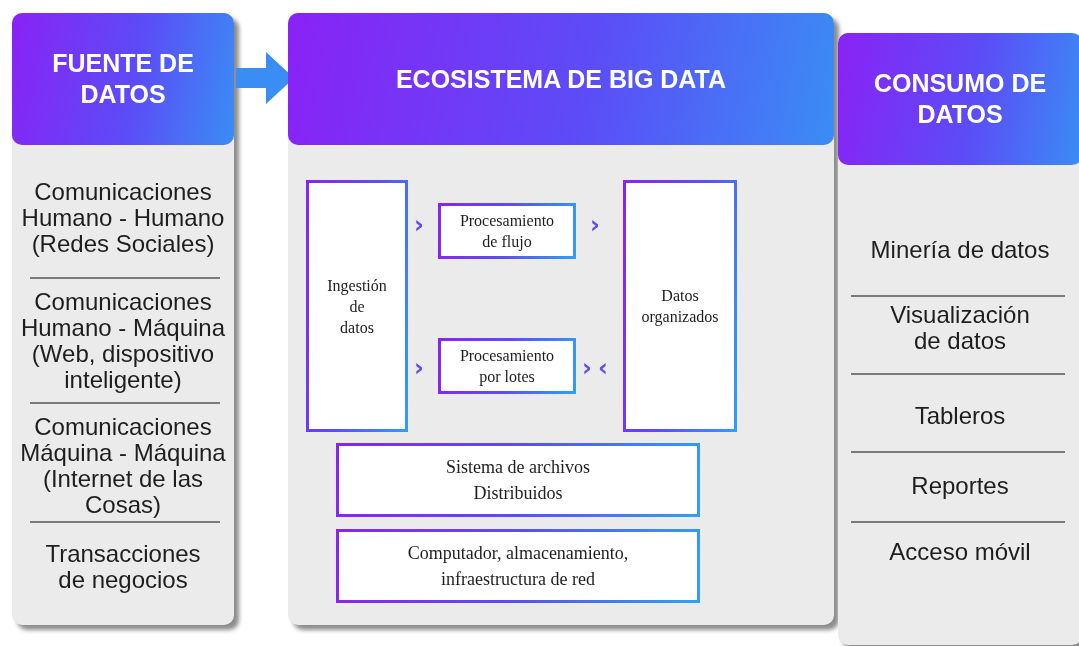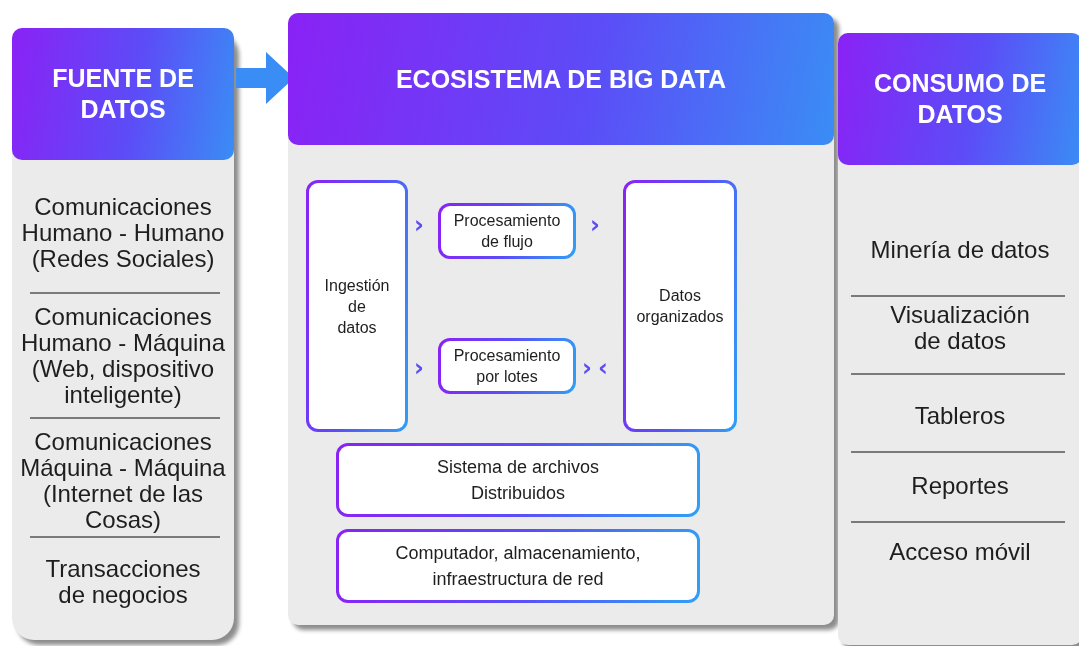--- a/index.html
+++ b/index.html
@@ -14,41 +14,42 @@
     box-shadow: 5px 5px 4px rgba(0,0,0,0.45);
   }
   .header {
     position:absolute; left:0; top:0; right:0; height:132px;
     border-radius:10px;
     background:linear-gradient(100deg, #8a22f5 0%, #5c4cf7 55%, #3a8df5 100%);
     display:flex; align-items:center; justify-content:center; text-align:center;
     color:#ffffff; font-weight:bold; font-size:25px; line-height:31px;
     white-space:pre-line;
   }
-  #panel-left  { left:12px;  top:28px; width:222px; height:612px;border-radius:22px; }
+  #panel-left  { left:12px;  top:13px; width:222px; height:612px; }
   #panel-mid   { left:288px; top:13px; width:546px; height:612px; }
   #panel-right { left:838px; top:13px; width:244px; height:612px;margin-top:20px; }
 
   .list-item {
     position:absolute; left:0; right:0; text-align:center;
     font-size:24px; line-height:26px; white-space:pre-line;
   }
   .divider { position:absolute; height:1.5px; background:#7a7a7a; }
 
   .arrow { position:absolute; }
 
   .box {
-    position:absolute; background:#ffffff; border-radius:12px;
+    position:absolute; background:#ffffff; border-radius:0;
     border:3px solid transparent;
     background:
       linear-gradient(#fff,#fff) padding-box,
       linear-gradient(100deg, #8a22f5 0%, #5c4cf7 50%, #2fa0f5 100%) border-box;
     display:flex; align-items:center; justify-content:center; text-align:center;
     white-space:pre-line; color:#1e1e1e;
     box-sizing:border-box;
+    font-family:Liberation Serif, serif;
   }
   .box.small { font-size:16px; line-height:21px; }
   .box.large { font-size:18px; line-height:26px; }
   .chev {
     position:absolute; font-weight:bold; font-size:24px; color:#5c4cf7; line-height:24px;
     font-family:"DejaVu Sans", sans-serif;
   }
 </style>
 </head>
 <body>

